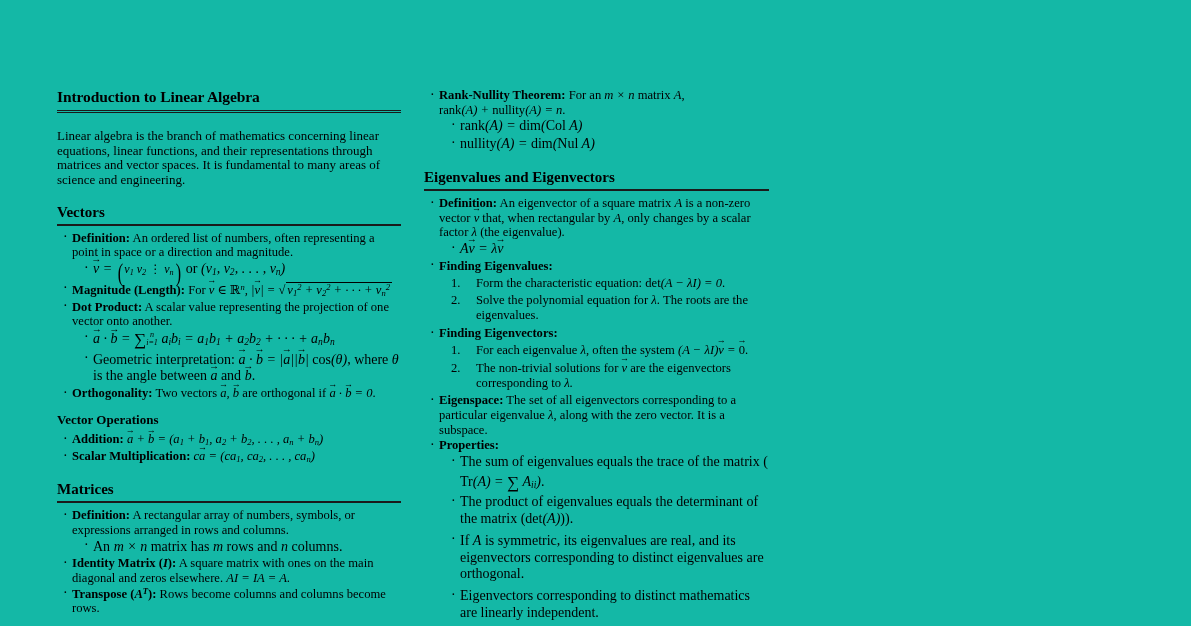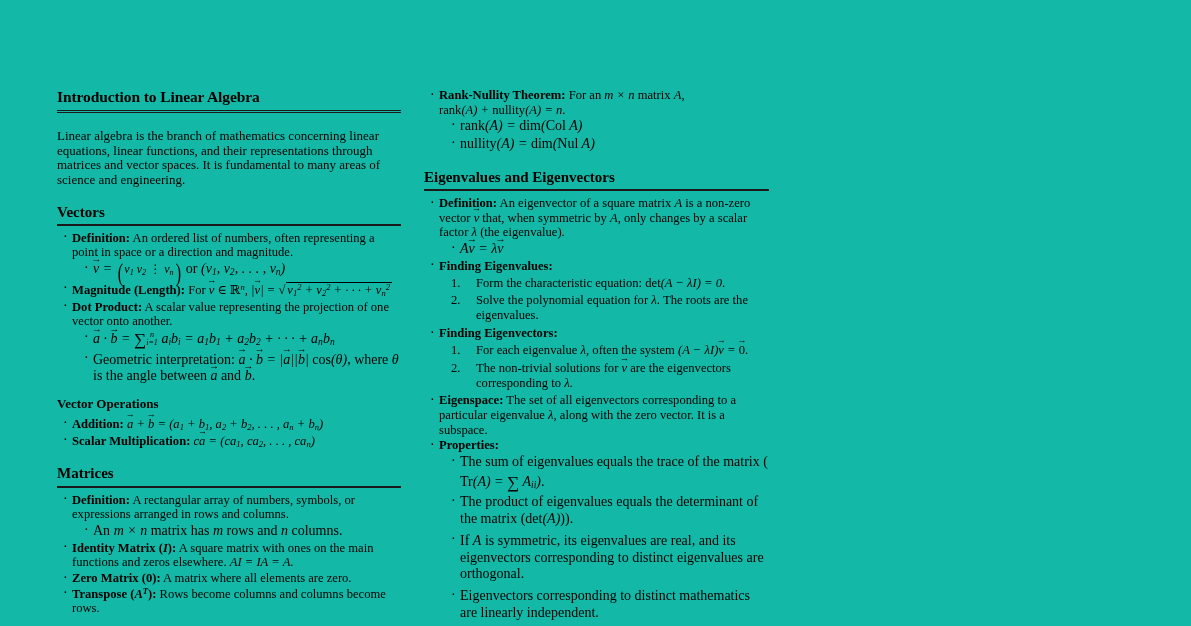--- a/index.html
+++ b/index.html
@@ -244,20 +244,23 @@
           <ul class="lv2">
             <li>
               <span class="m"><span class="vec">a</span> · <span class="vec">b</span> = <span class="sum-op">∑</span><span class="sum-lim"><i>n</i><i>i=1</i></span> a<sub>i</sub>b<sub>i</sub> = a<sub>1</sub>b<sub>1</sub> + a<sub>2</sub>b<sub>2</sub> + · · · + a<sub>n</sub>b<sub>n</sub></span>
             </li>
             <li>
               <span>Geometric interpretation: </span><span class="m"><span class="vec">a</span> · <span class="vec">b</span> = |<span class="vec">a</span>||<span class="vec">b</span>| <span class="mr">cos</span>(θ)</span><span>, where <span class="m">θ</span></span><span> is the angle between </span><span class="m"><span class="vec">a</span></span> and <span class="m"><span class="vec">b</span></span>.
             </li>
           </ul>
         </li>
 
+        <li>
+          <b>Orthogonality:</b><span> Two vectors </span><span class="m"><span class="vec">a</span>, <span class="vec">b</span></span><span> are orthogonal if </span><span class="m"><span class="vec">a</span> · <span class="vec">b</span> = 0</span>.
+        </li>
       </ul>
 
       <h3 class="doc-h3">Vector Operations</h3>
 
       <ul class="lv1">
         <li>
           <b>Addition:</b>
           <span class="m"><span class="vec">a</span> + <span class="vec">b</span> = (a<sub>1</sub> + b<sub>1</sub>, a<sub>2</sub> + b<sub>2</sub>, . . . , a<sub>n</sub> + b<sub>n</sub>)</span>
         </li>
         <li>
@@ -272,26 +275,23 @@
         <li>
           <b>Definition:</b><span> A rectangular array of numbers, symbols, or expressions arranged in rows and columns.</span>
           <ul class="lv2">
             <li>
               <span>An </span><span class="m">m × n</span><span> matrix has </span><span class="m">m</span><span> rows and </span><span class="m">n</span><span> columns.</span>
             </li>
           </ul>
         </li>
 
         <li>
-          <b><span>Identity Matrix (</span><span class="m">I</span><span>):</span></b><span> A square matrix with ones on the main functions and zeros elsewhere. </span><span class="m">AI = IA = A</span>.
-        </li>
-
-        <li>
-          <b>Zero Matrix (0):</b><span> A matrix where all elements are zero.</span>
-        </li>
+          <b><span>Identity Matrix (</span><span class="m">I</span><span>):</span></b><span> A square matrix with ones on the main diagonal and zeros elsewhere. </span><span class="m">AI = IA = A</span>.
+        </li>
+
 
         <li class="cut-row">
           <b><span>Transpose (</span><span class="m">A<sup>T</sup></span><span>):</span></b><span> Rows become columns and columns become rows.</span>
         </li>
       </ul>
     </div>
 
     <div class="col col-right">
 
       <ul class="lv1" style="margin-top:0;">
@@ -306,21 +306,21 @@
               <span class="m"><span class="mr">nullity</span>(A) = <span class="mr">dim</span>(<span class="mr">Nul</span> A)</span>
             </li>
           </ul>
         </li>
       </ul>
 
       <h2 class="doc-h2">Eigenvalues and Eigenvectors</h2>
 
       <ul class="lv1">
         <li>
-          <b>Definition:</b><span> An eigenvector of a square matrix </span><span class="m">A</span><span> is a non-zero vector </span><span class="m"><span class="vec">v</span></span><span> that, when symmetric by </span><span class="m">A</span><span>, only changes by a scalar factor </span><span class="m">λ</span><span> (the eigenvalue).</span>
+          <b>Definition:</b><span> An eigenvector of a square matrix </span><span class="m">A</span><span> is a non-zero vector </span><span class="m"><span class="vec">v</span></span><span> that, when rectangular by </span><span class="m">A</span><span>, only changes by a scalar factor </span><span class="m">λ</span><span> (the eigenvalue).</span>
           <ul class="lv2">
             <li>
               <span class="m">A<span class="vec">v</span> = λ<span class="vec">v</span></span>
             </li>
           </ul>
         </li>
 
         <li>
           <b>Finding Eigenvalues:</b>
           <ol class="num">

